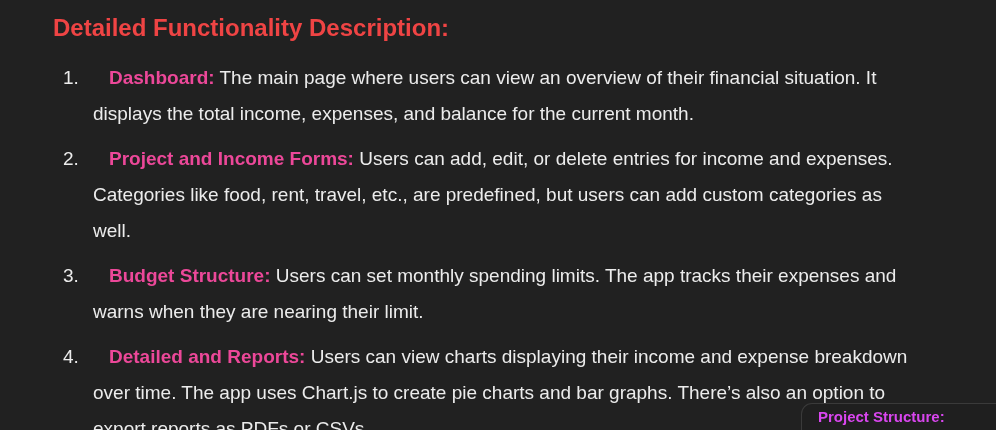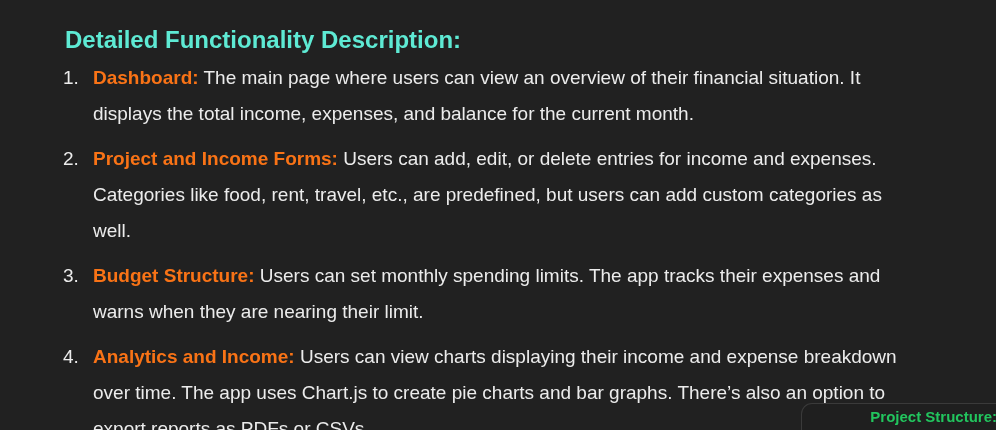--- a/index.html
+++ b/index.html
@@ -23,22 +23,22 @@
     width: 996px;
     height: 430px;
   }
   .heading {
     position: absolute;
     left: 53px;
     top: 13px;
     font-size: 24px;
     line-height: 30px;
     font-weight: 700;
-    color: #5eead4;
-    margin: 12px;
+    color: #ef4444;
+    margin: 0;
     white-space: nowrap;
     text-align: right;
   }
   ol.feature-list {
     position: absolute;
     left: 63px;
     top: 60px;
     margin: 0;
     padding: 0;
     list-style: none;
@@ -58,42 +58,42 @@
   }
   .li-body {
     width: 825px;
     font-size: 19px;
     line-height: 36px;
     color: #ececec;
     letter-spacing: 0;
   }
   .li-body b {
     font-weight: 700;
-    color: #f97316;
+    color: #ec4899;
+    margin-left: 16px;
   }
   .overlay-panel {
     position: absolute;
     left: 801px;
     top: 403px;
     width: 196px;
     height: 28px;
     background: #1f1f1f;
     border-top: 1px solid #3a3a3a;
     border-left: 1px solid #3a3a3a;
     border-top-left-radius: 11px;
     box-sizing: border-box;
     padding: 3px 0 0 16px;
   }
   .overlay-title {
     font-size: 15px;
     line-height: 20px;
     font-weight: 700;
-    color: #22c55e;
+    color: #d946ef;
     white-space: nowrap;
-    text-align: right;
   }
 </style>
 </head>
 <body>
 
 <div class="doc">
 
   <h2 class="heading">Detailed Functionality Description:</h2>
 
   <ol class="feature-list">
@@ -108,21 +108,21 @@
       <div class="li-body"><b>Project and Income Forms:</b><span> Users can add, edit, or delete entries for income and expenses. Categories like food, rent, travel, etc., are predefined, but users can add custom categories as well.</span></div>
     </li>
 
     <li>
       <span class="li-num">3.</span>
       <div class="li-body"><b>Budget Structure:</b><span> Users can set monthly spending limits. The app tracks their expenses and warns when they are nearing their limit.</span></div>
     </li>
 
     <li>
       <span class="li-num">4.</span>
-      <div class="li-body"><b>Analytics and Income:</b><span> Users can view charts displaying their income and expense breakdown over time. The app uses Chart.js to create pie charts and bar graphs. There’s also an option to export reports as PDFs or CSVs.</span></div>
+      <div class="li-body"><b>Detailed and Reports:</b><span> Users can view charts displaying their income and expense breakdown over time. The app uses Chart.js to create pie charts and bar graphs. There’s also an option to export reports as PDFs or CSVs.</span></div>
     </li>
 
   </ol>
 
   <div class="overlay-panel">
     <div class="overlay-title">Project Structure:</div>
   </div>
 
 </div>
 

